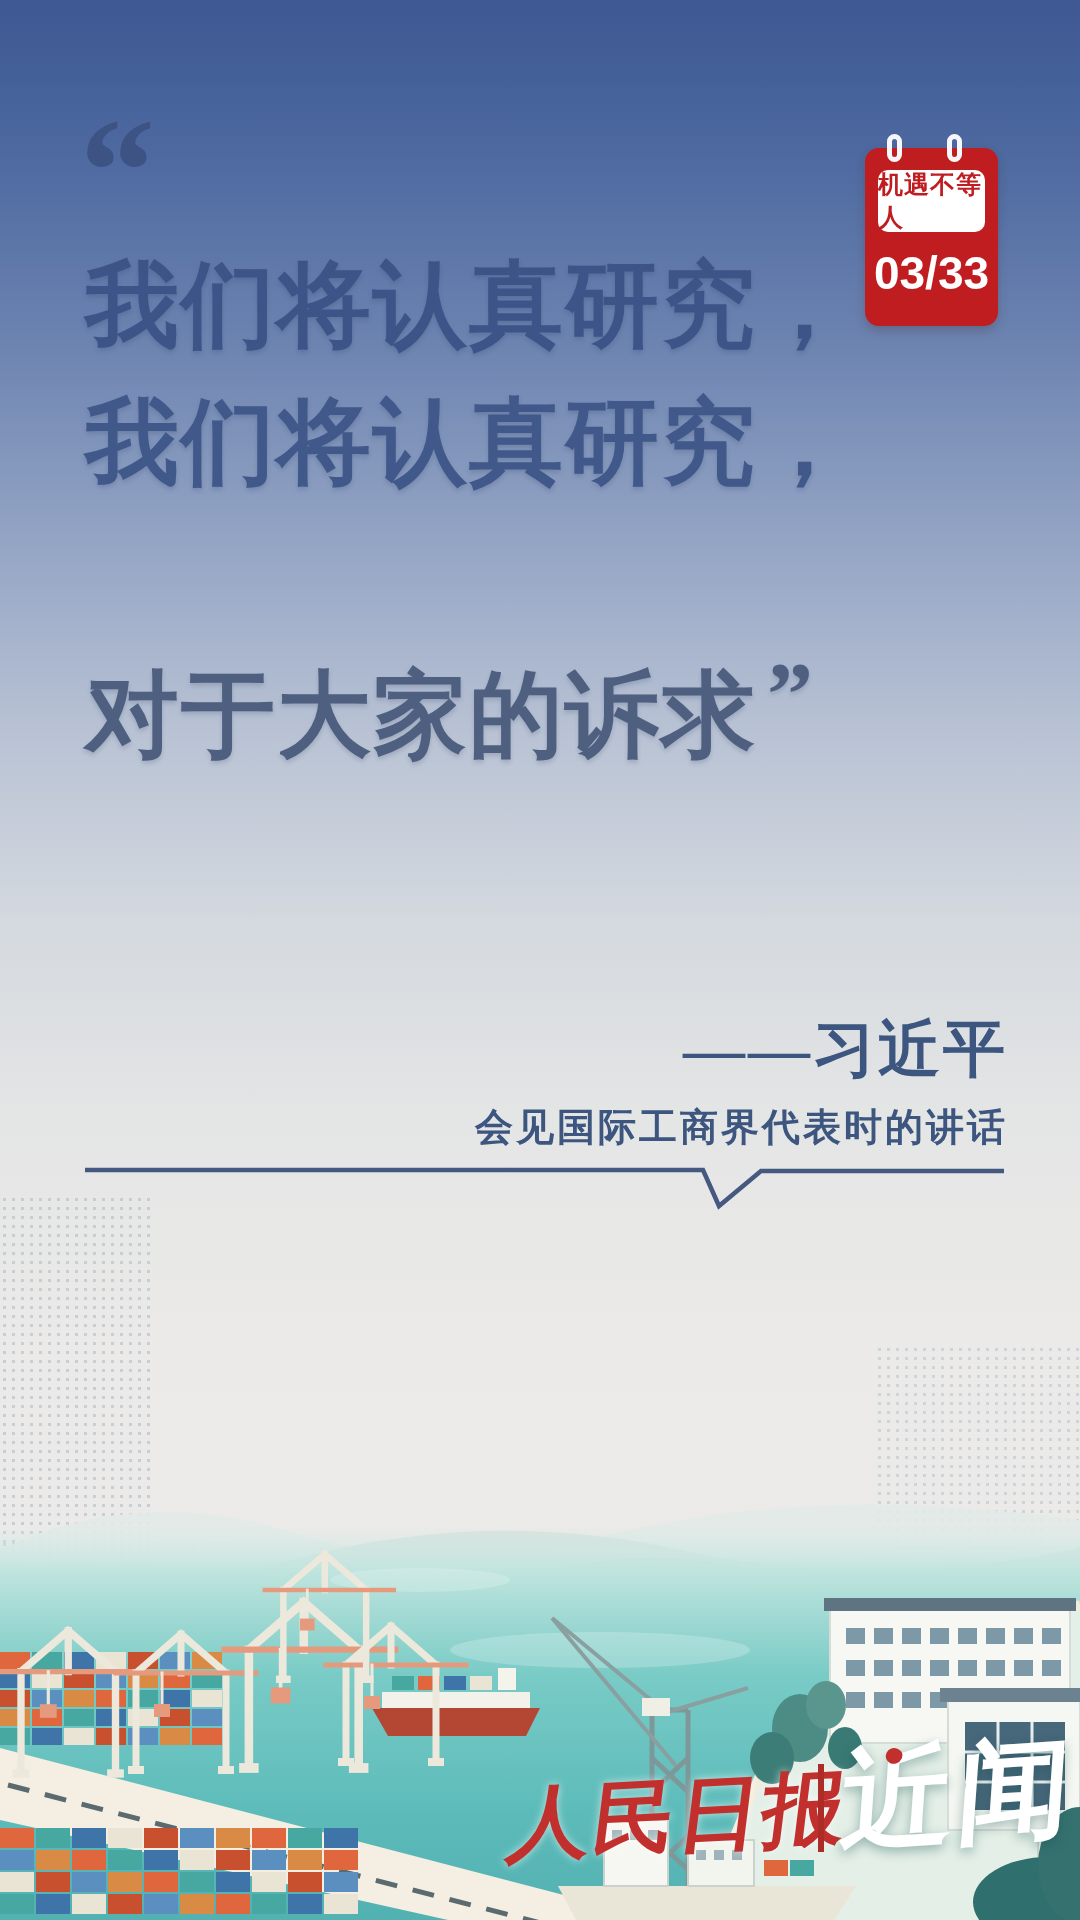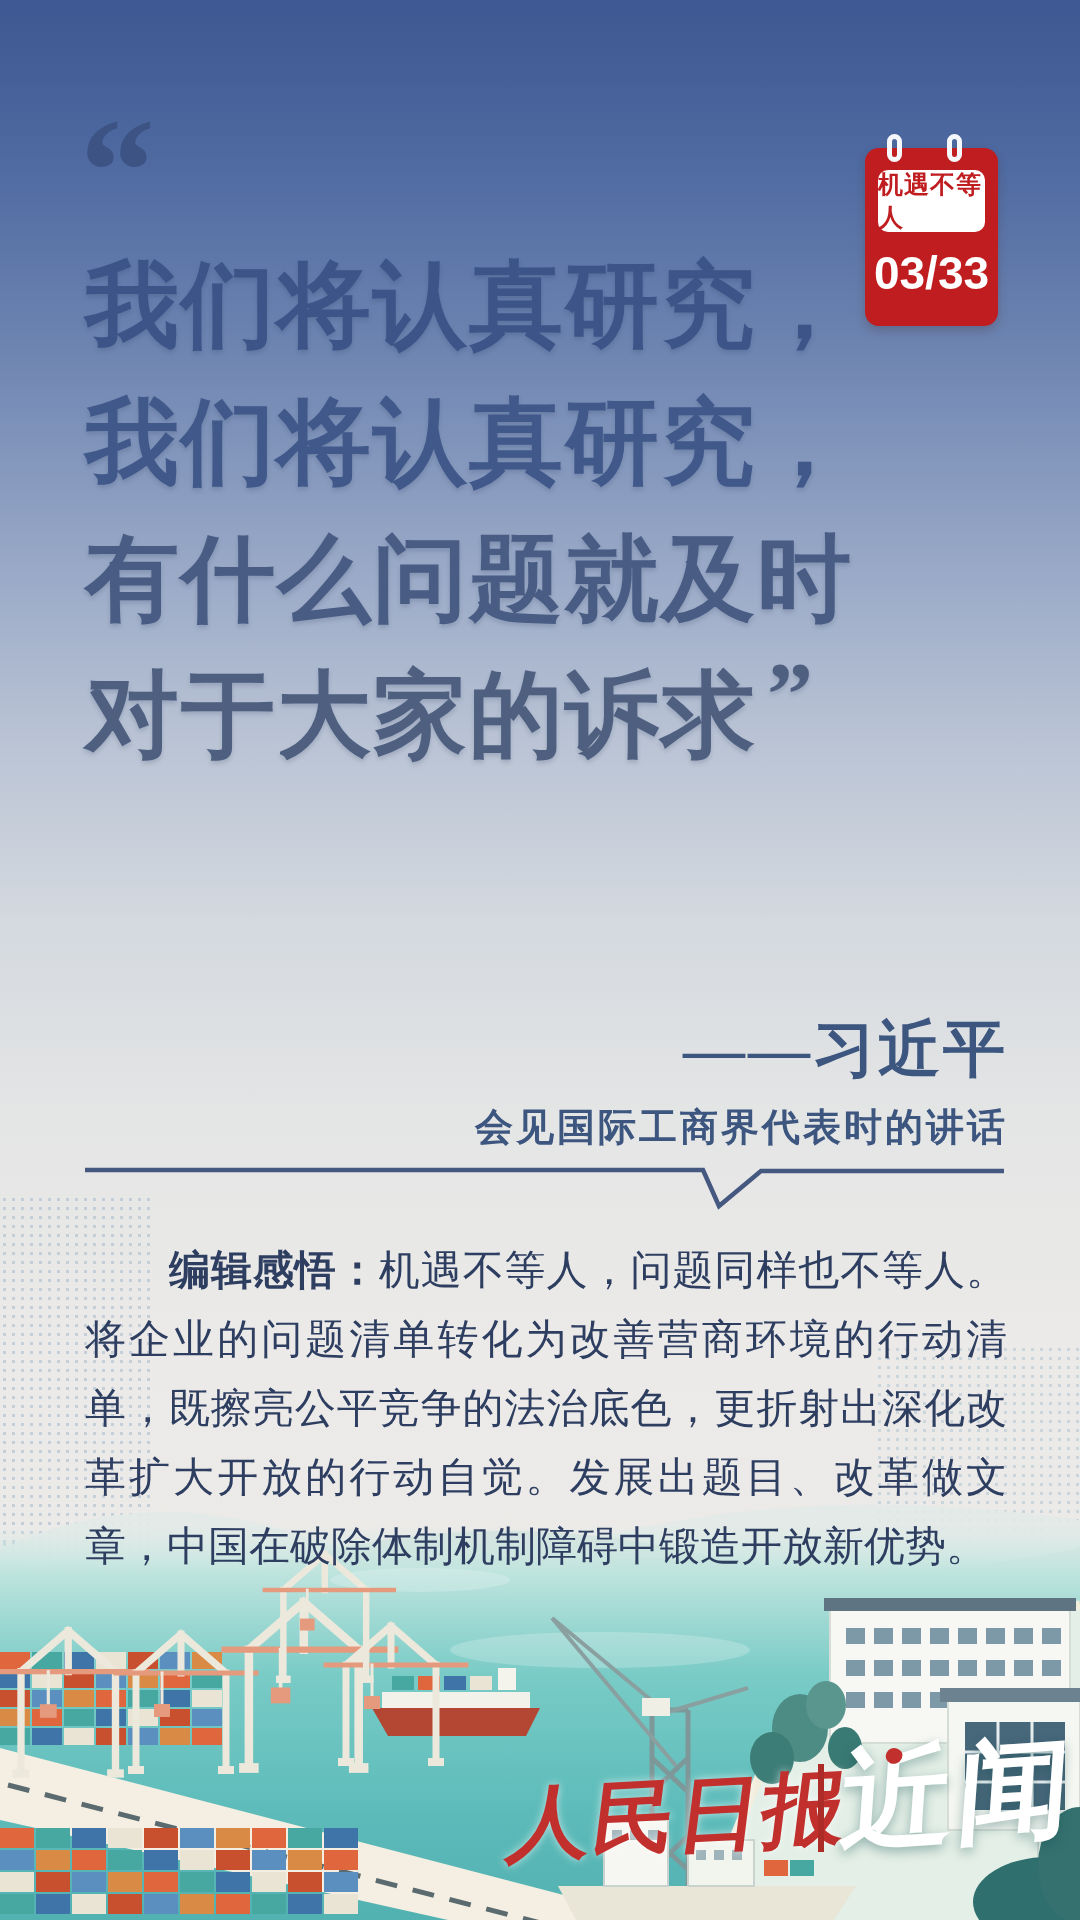--- a/index.html
+++ b/index.html
@@ -273,30 +273,28 @@
   <div class="badge">
     <div class="ring r1"></div>
     <div class="ring r2"></div>
     <div class="label">机遇不等人</div>
     <div class="date">03/33</div>
   </div>
 
   <div class="qmark-open">“</div>
   <div class="qline ql1">我们将认真研究，</div>
   <div class="qline ql2">我们将认真研究，</div>
-  <div class="qline ql3">有什么问题就及时</div>
   <div class="qline ql4"><span>对于大家的诉求</span><span class="qclose">”</span></div>
 
   <div class="attr">——习近平</div>
   <div class="attr-sub">会见国际工商界代表时的讲话</div>
 
   <svg class="divider" viewBox="0 0 1080 70">
     <path d="M85,20 L703,20 L719,56 L761,21 L1004,21" fill="none" stroke="#45587f" stroke-width="4.5"></path>
   </svg>
 
-  <div class="note"><span class="lbl">编辑感悟：</span><span>机遇不等人，问题同样也不等人。将企业的问题清单转化为改善营商环境的行动清单，既擦亮公平竞争的法治底色，更折射出深化改革扩大开放的行动自觉。发展出题目、改革做文章，中国在破除体制机制障碍中锻造开放新优势。</span></div>
 
   <div class="logo-brand">人民日报</div>
   <div class="logo-bar"></div>
   <div class="logo-product">近闻</div>
   <div class="logo-accent"></div>
 
 </div>
 
 </body></html>

